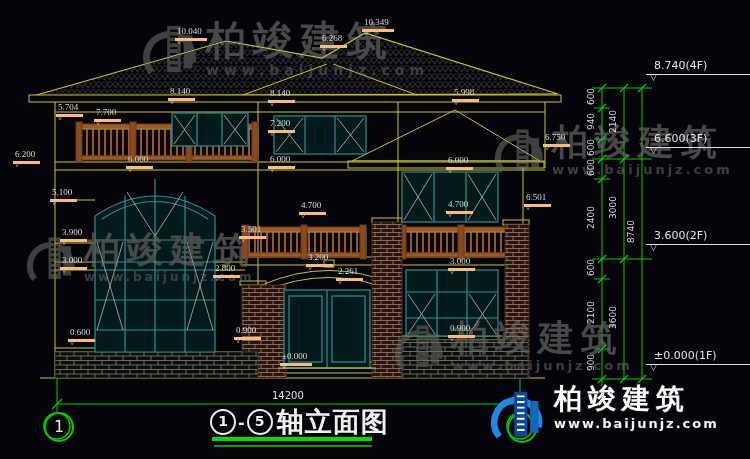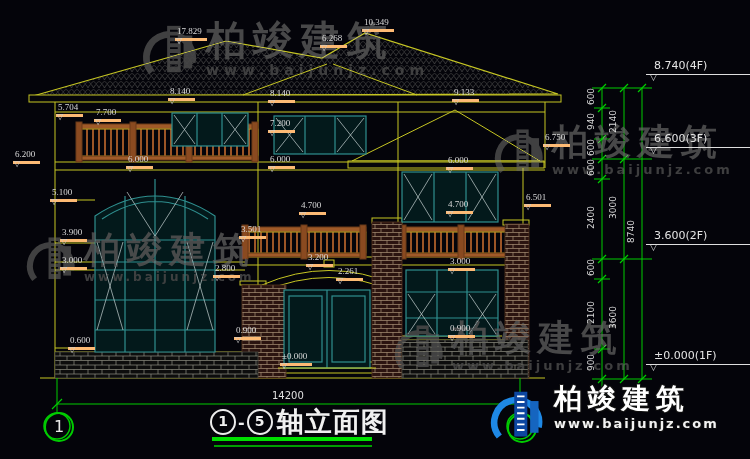--- a/index.html
+++ b/index.html
@@ -229,26 +229,26 @@
           <path d="M29,11H37 M29,17H37 M29,23H37 M29,29H37 M29,35H37 M29,41H37 M29,47H37" stroke="#04040a" stroke-width="2"></path>
         </svg>
     </span>
     <span class="wtxt">
       <span class="wname">柏竣建筑</span>
       <span class="wurl">www.baijunjz.com</span>
     </span>
   </div>
 
   <div id="overlay">
-      <div class="dim" style="left: 175px; top: 27px;"><span class="val">17.829</span><span class="tri">▽</span></div>
+      <div class="dim" style="left: 175px; top: 27px;"><span class="val">10.040</span><span class="tri">▽</span></div>
       <div class="dim" style="left: 320px; top: 34px;"><span class="val">6.268</span><span class="tri">▽</span></div>
       <div class="dim" style="left: 362px; top: 18px;"><span class="val">10.349</span><span class="tri">▽</span></div>
       <div class="dim" style="left: 168px; top: 87px;"><span class="val">8.140</span><span class="tri">▽</span></div>
       <div class="dim" style="left: 268px; top: 89px;"><span class="val">8.140</span><span class="tri">▽</span></div>
-      <div class="dim" style="left: 452px; top: 88px;"><span class="val">9.133</span><span class="tri">▽</span></div>
+      <div class="dim" style="left: 452px; top: 88px;"><span class="val">5.998</span><span class="tri">▽</span></div>
       <div class="dim" style="left: 56px; top: 103px;"><span class="val">5.704</span><span class="tri">▽</span></div>
       <div class="dim" style="left: 94px; top: 108px;"><span class="val">7.700</span><span class="tri">▽</span></div>
       <div class="dim" style="left: 268px; top: 119px;"><span class="val">7.200</span><span class="tri">▽</span></div>
       <div class="dim" style="left: 543px; top: 133px;"><span class="val">6.750</span><span class="tri">▽</span></div>
       <div class="dim" style="left: 13px; top: 150px;"><span class="val">6.200</span><span class="tri">▽</span></div>
       <div class="dim" style="left: 126px; top: 155px;"><span class="val">6.000</span><span class="tri">▽</span></div>
       <div class="dim" style="left: 268px; top: 155px;"><span class="val">6.000</span><span class="tri">▽</span></div>
       <div class="dim" style="left: 446px; top: 156px;"><span class="val">6.000</span><span class="tri">▽</span></div>
       <div class="dim" style="left: 50px; top: 188px;"><span class="val">5.100</span><span class="tri">▽</span></div>
       <div class="dim" style="left: 524px; top: 193px;"><span class="val">6.501</span><span class="tri">▽</span></div>
@@ -256,21 +256,21 @@
       <div class="dim" style="left: 446px; top: 200px;"><span class="val">4.700</span><span class="tri">▽</span></div>
       <div class="dim" style="left: 239px; top: 225px;"><span class="val">3.501</span><span class="tri">▽</span></div>
       <div class="dim" style="left: 60px; top: 228px;"><span class="val">3.900</span><span class="tri">▽</span></div>
       <div class="dim" style="left: 306px; top: 253px;"><span class="val">3.200</span><span class="tri">▽</span></div>
       <div class="dim" style="left: 60px; top: 256px;"><span class="val">3.000</span><span class="tri">▽</span></div>
       <div class="dim" style="left: 448px; top: 257px;"><span class="val">3.000</span><span class="tri">▽</span></div>
       <div class="dim" style="left: 213px; top: 264px;"><span class="val">2.800</span><span class="tri">▽</span></div>
       <div class="dim" style="left: 336px; top: 267px;"><span class="val">2.261</span><span class="tri">▽</span></div>
       <div class="dim" style="left: 234px; top: 326px;"><span class="val">0.900</span><span class="tri">▽</span></div>
       <div class="dim" style="left: 448px; top: 324px;"><span class="val">0.900</span><span class="tri">▽</span></div>
-      <div class="dim" style="left: 68px; top: 336px;"><span class="val">0.600</span><span class="tri">▽</span></div>
+      <div class="dim" style="left: 68px; top: 328px;"><span class="val">0.600</span><span class="tri">▽</span></div>
       <div class="dim" style="left: 280px; top: 352px;"><span class="val">±0.000</span><span class="tri">▽</span></div>
       <div class="lvl" style="left: 646px; top: 60px;"><span class="val">8.740(4F)</span><span class="tri">▽</span></div>
       <div class="lvl" style="left: 646px; top: 133px;"><span class="val">6.600(3F)</span><span class="tri">▽</span></div>
       <div class="lvl" style="left: 646px; top: 230px;"><span class="val">3.600(2F)</span><span class="tri">▽</span></div>
       <div class="lvl" style="left: 646px; top: 350px;"><span class="val">±0.000(1F)</span><span class="tri">▽</span></div>
       <div class="seg" style="left: 569px; top: 92px;">600</div>
       <div class="seg" style="left: 569px; top: 117px;">940</div>
       <div class="seg" style="left: 569px; top: 143px;">600</div>
       <div class="seg" style="left: 569px; top: 163px;">600</div>
       <div class="seg" style="left: 569px; top: 213px;">2400</div>

